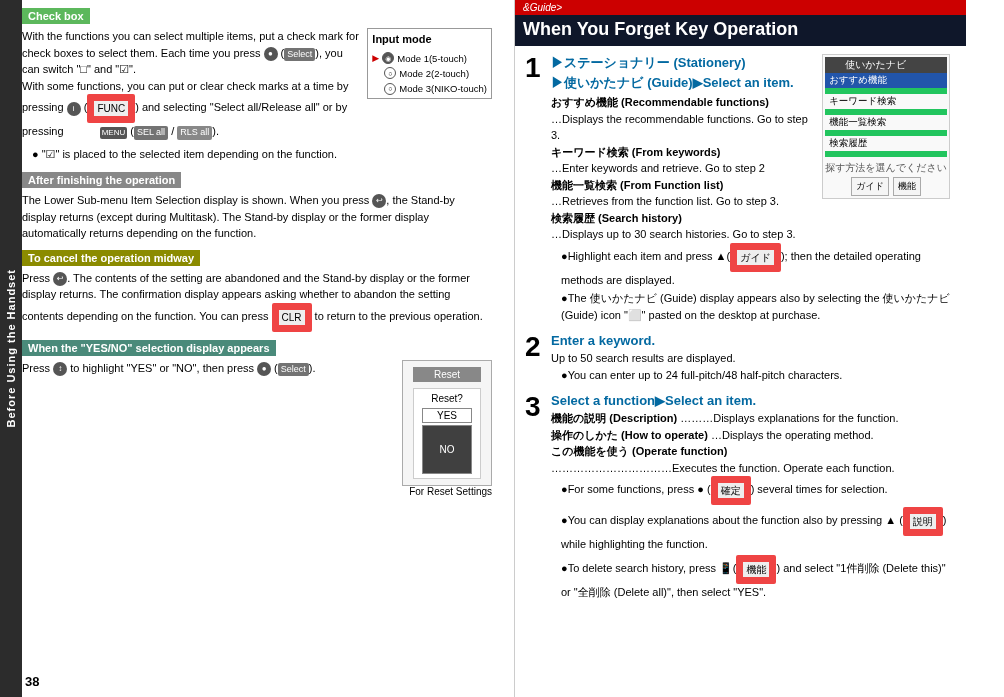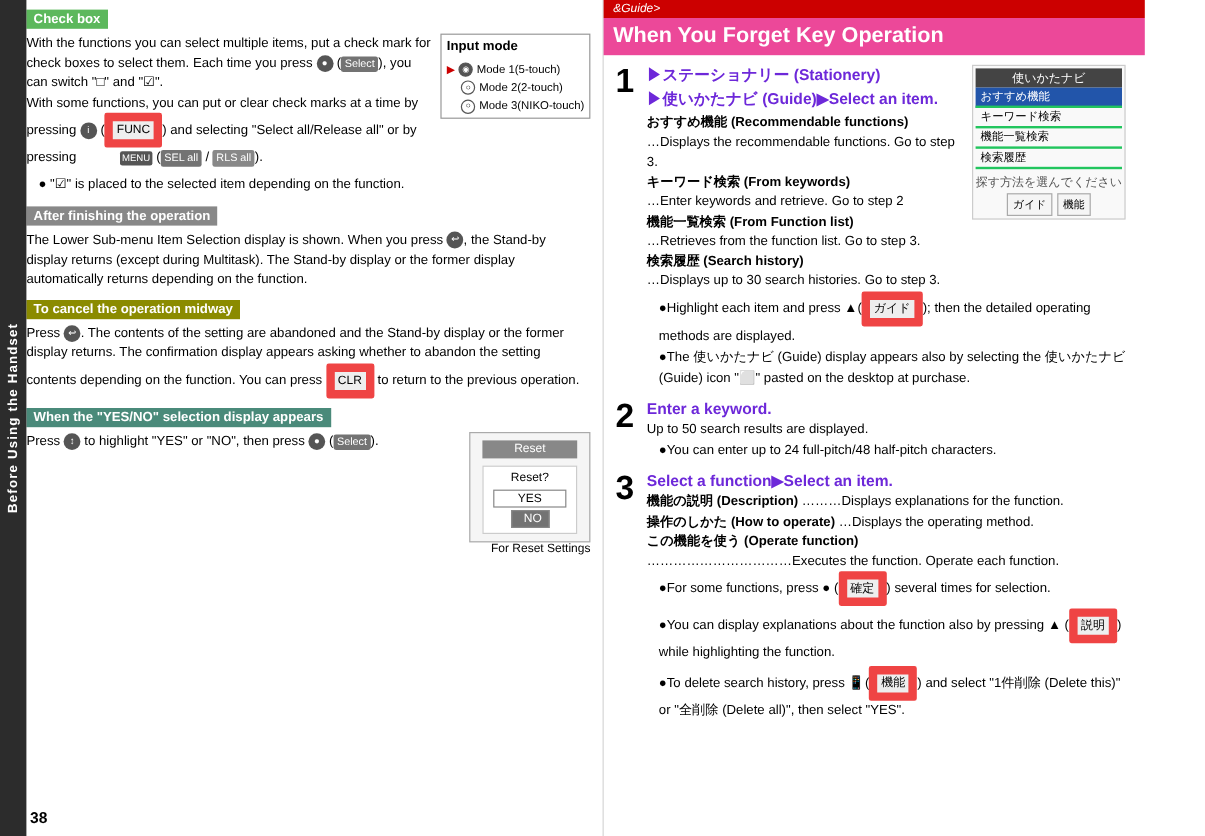--- a/index.html
+++ b/index.html
@@ -211,62 +211,63 @@
       align-items: center;
       gap: 2px;
       margin-top: 4px;
     }
 
     .yes-btn {
       background: #fff;
       border: 1px solid #888;
       padding: 1px 10px;
       font-size: 10px;
-      width: 61px;
+      width: 50px;
       text-align: center;
     }
 
     .no-btn {
-      background: #737373;
+      background: #404040;
       color: #fff;
       border: 1px solid #888;
-      padding: 1px 10px;
-      font-size: 10px;
-      width: 32px;
+      padding: 18px 10px;
+      font-size: 10px;
+      width: 50px;
       text-align: center;
     }
 
     .reset-caption {
       font-size: 10px;
       color: #000;
       text-align: right;
       clear: both;
       margin-top: 2px;
     }
 
     
     .right-panel {
       width: 452px;
       height: 697px;
       background: #fff;
       border-left: 1px solid #ccc;
       display: flex;
       flex-direction: column;
+      margin-left: 12px;
     }
 
     .guide-header-bar {
       background: #c00;
       color: #fff;
       font-size: 10px;
       padding: 2px 8px;
       font-style: italic;
     }
 
     .guide-title-bar {
-      background: #ec4899;
+      background: #0f172a;
       color: #fff;
       font-size: 18px;
       font-weight: bold;
       padding: 4px 8px 6px 8px;
     }
 
     .right-content {
       padding: 8px 10px;
       flex: 1;
       overflow: hidden;
@@ -295,21 +296,21 @@
       flex-shrink: 0;
     }
 
     .step-content {
       flex: 1;
     }
 
     .step-title {
       font-size: 13px;
       font-weight: bold;
-      color: #6d28d9;
+      color: #0369a1;
       margin-bottom: 2px;
     }
 
     .step-detail {
       font-size: 11px;
       color: #000;
       line-height: 1.5;
       margin-top: 2px;
     }
 
@@ -331,27 +332,27 @@
       background: #f9f9f9;
       padding: 2px;
       min-width: 100px;
     }
 
     .menu-box-title {
       background: #444;
       color: #fff;
       font-size: 10px;
       padding: 1px 20px;
-      text-align: center;
+      text-align: left;
     }
 
     .menu-box-item {
       font-size: 9.5px;
       padding: 1px 4px;
-      border-bottom: 2px solid #22c55e;
+      border-bottom: 6px solid #22c55e;
     }
 
     .menu-box-item.highlighted {
       background: #2255aa;
       color: #fff;
     }
 
     .small-box {
       border: 1px solid #aaa;
       padding: 2px 4px;

